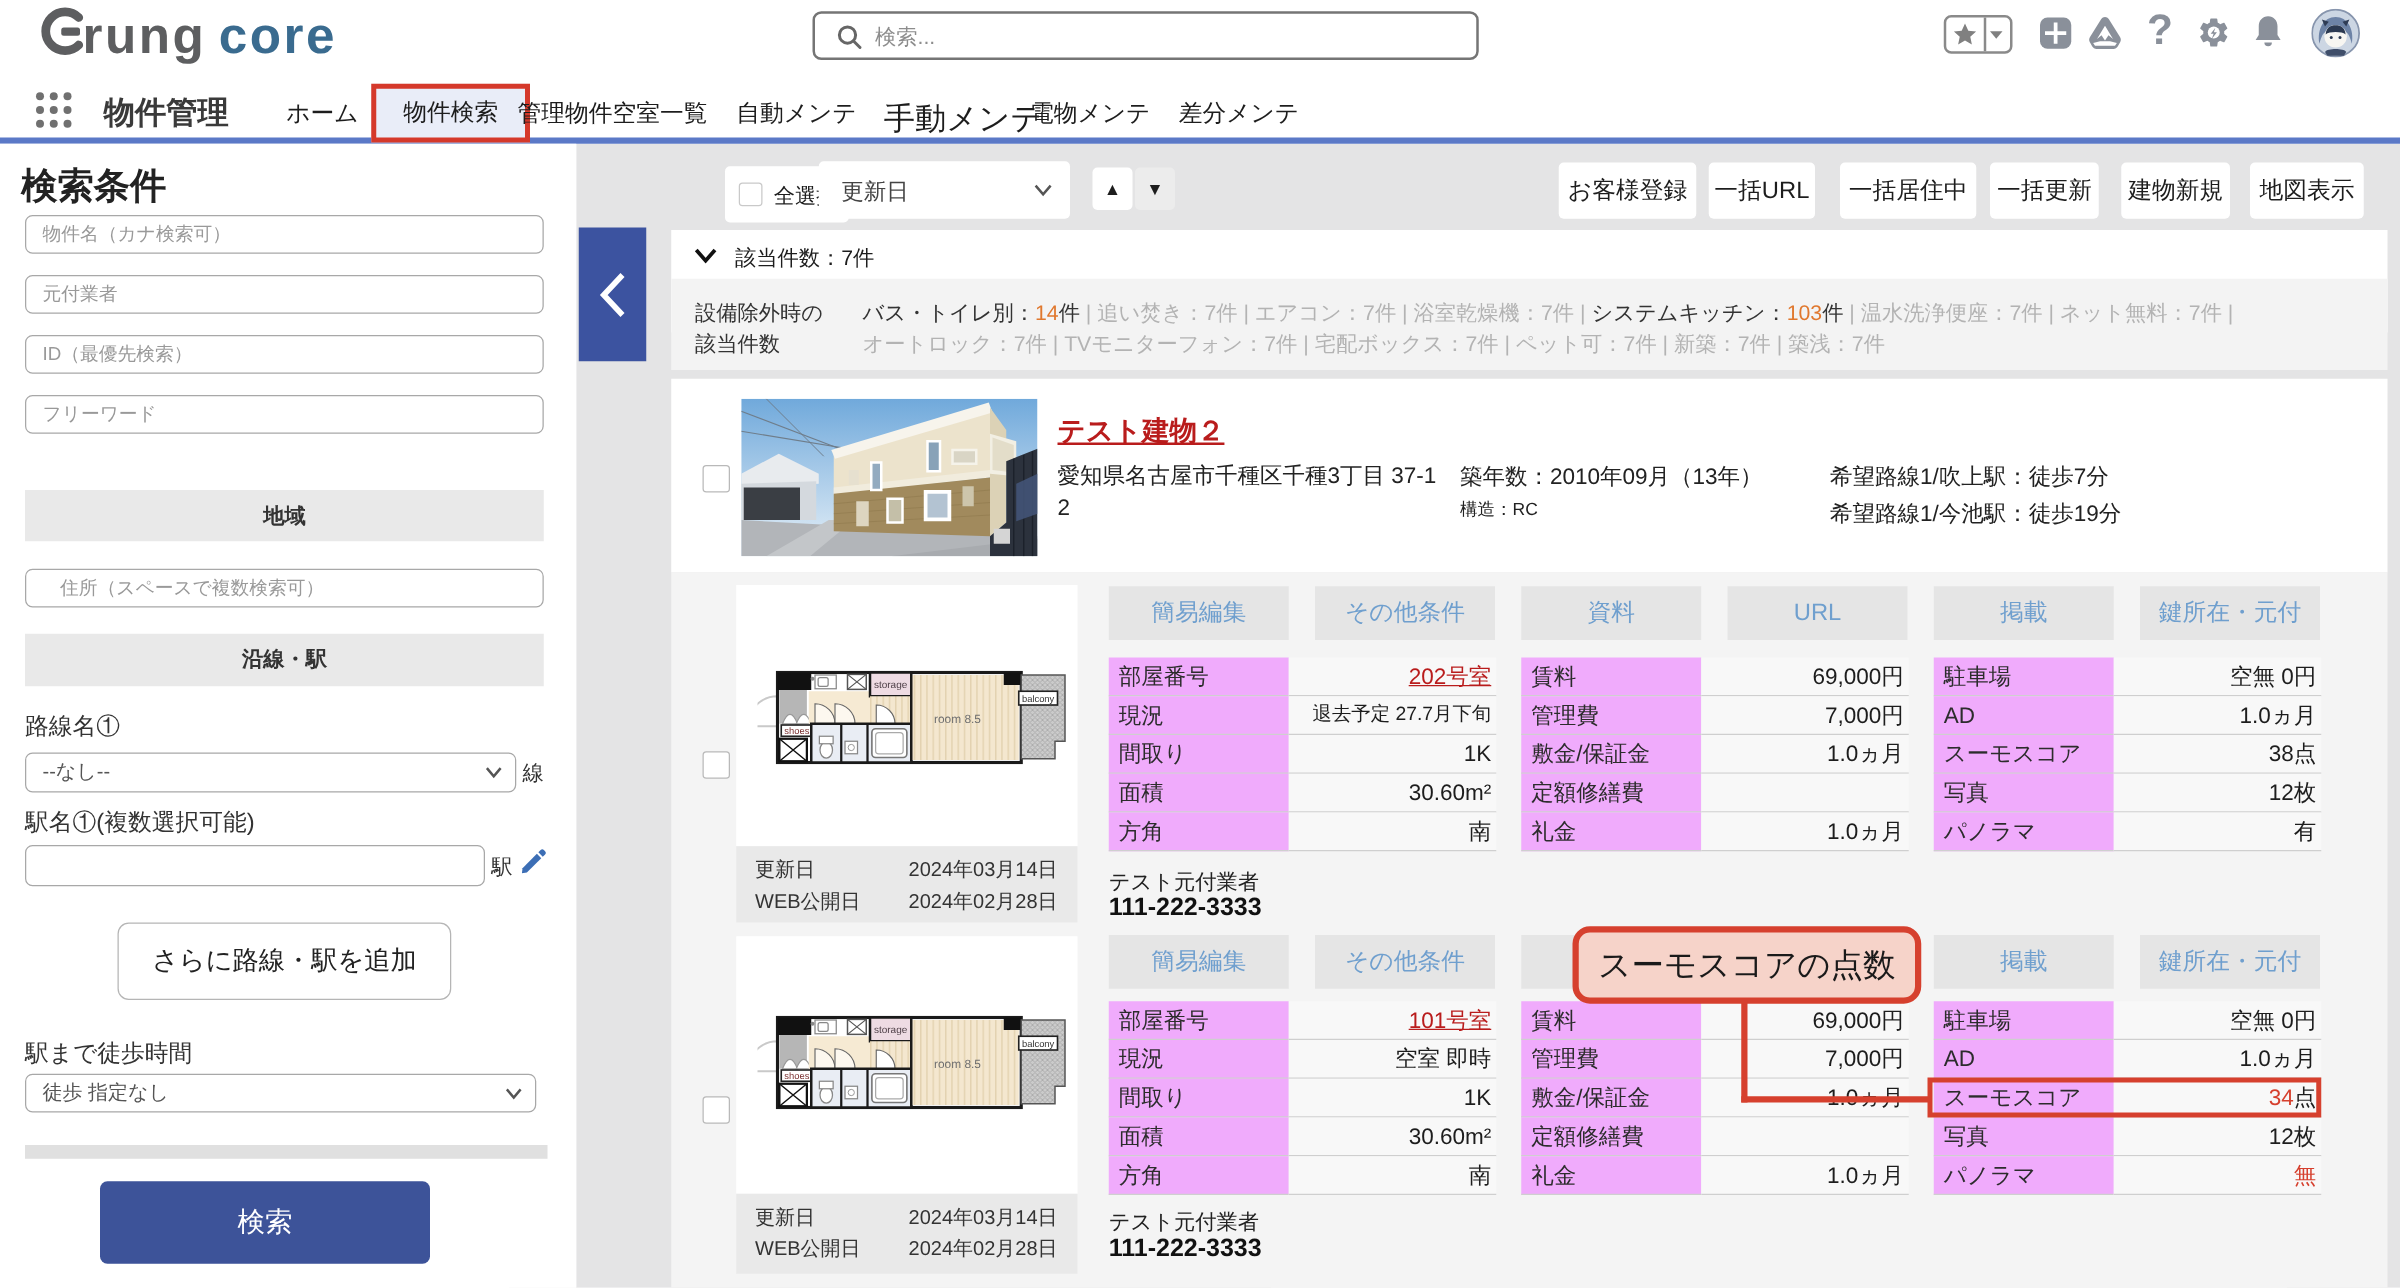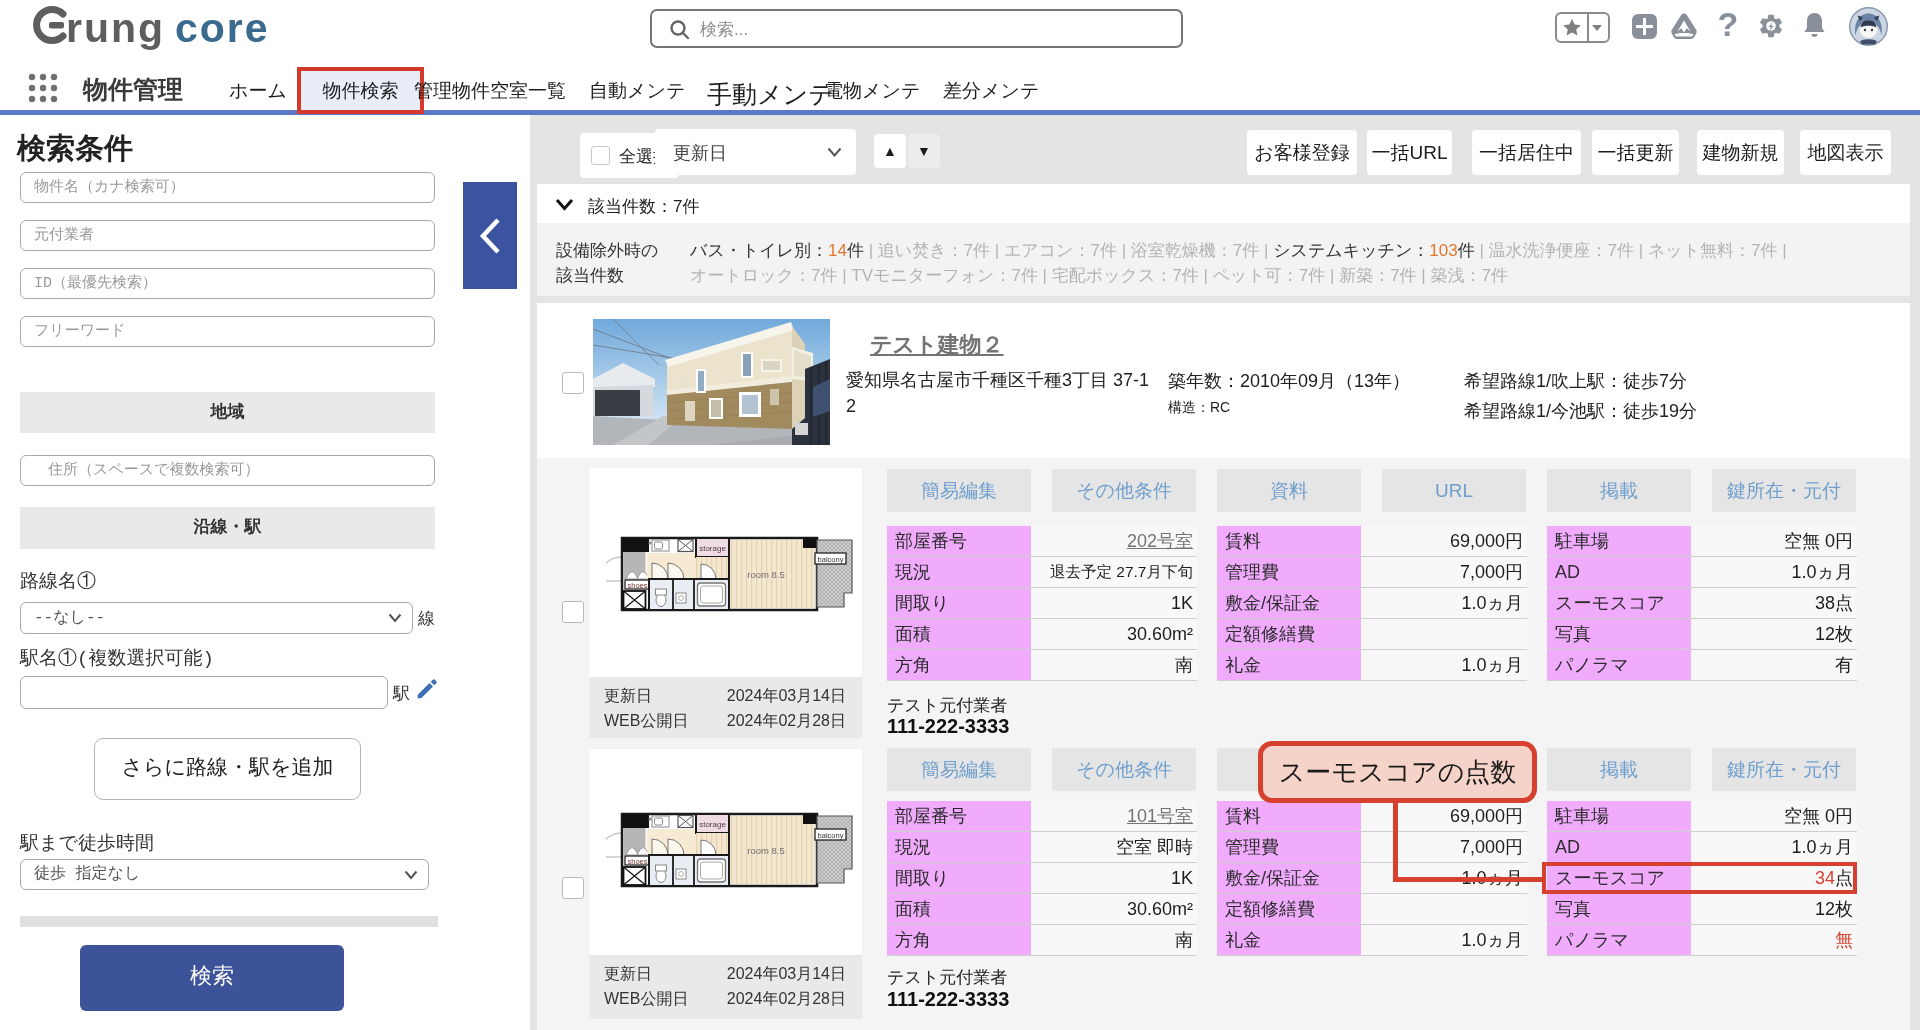--- a/index.html
+++ b/index.html
@@ -16,21 +16,21 @@
   .tbval { position:absolute; width:166px; height:31px; background:#f8f8f8;
     border-bottom:1px solid #cfcfcf; font-size:18px; line-height:30px;
     text-align:right; padding-right:4px; color:#1d1d1d; }
   .rbtn { position:absolute; width:144px; height:43px; background:#e5e5e5;
     color:#6f9fce; font-size:19px; line-height:43px; text-align:center; }
   .cbx { position:absolute; width:22px; height:22px; border:1px solid #b9b9b9;
     border-radius:3px; background:#fff; }
   .gr { color:#b3b3b3; }
   .dk { color:#333; }
   .or { color:#e0782e; }
-  a.lnk { color:#737373; text-decoration:underline;margin-left:24px; }
+  a.lnk { color:#b91c1c; text-decoration:underline; }
 </style>
 </head>
 <body>
 
 <div class="abs" style="left:461px; top:115px; width:1459px; height:915px; background:#e4e4e5;"></div>
 
 <div id="header" class="abs" style="left:0; top:0; width:1920px; height:115px; background:#fff;">
   <div class="abs" style="left:0; top:110px; width:1920px; height:5px; background:#5b79c7;"></div>
 
   <svg class="abs" style="left:30px; top:4px;" width="250" height="52" viewBox="0 0 250 52">
@@ -101,21 +101,21 @@
   <div class="abs" style="left:83px; top:73px; font-size:25px; font-weight:bold; color:#3a3a3a;">物件管理</div>
   <div class="abs" style="left:229px; top:78px; font-size:19px; color:#1d1d1d;">ホーム</div>
   <div class="abs" style="left:297px; top:67px; width:127px; height:47px; background:#e9edf8; border:4px solid #d5392b; font-size:19px; color:#1d1d1d; text-align:center; line-height:39px;">物件検索</div>
   <div class="abs" style="left:414px; top:78px; font-size:19px; color:#1d1d1d;">管理物件空室一覧</div>
   <div class="abs" style="left:589px; top:78px; font-size:19px; color:#1d1d1d;">自動メンテ</div>
   <div class="abs" style="left:707px; top:78px; font-size:25px; color:#1d1d1d;">手動メンテ</div>
   <div class="abs" style="left:824px; top:78px; font-size:19px; color:#1d1d1d;">電物メンテ</div>
   <div class="abs" style="left:943px; top:78px; font-size:19px; color:#1d1d1d;">差分メンテ</div>
 </div>
 
-<div id="sidebar" class="abs" style="left:0; top:115px; width:530px; height:915px; background:#fff;font-family:Liberation Mono, monospace;">
+<div id="sidebar" class="abs" style="left:0; top:115px; width:461px; height:915px; background:#fff;">
   <div class="abs" style="left:17px; top:14px; font-size:29px; font-weight:bold; color:#222;">検索条件</div>
 
   <div class="abs" style="left:20px; top:57px; width:415px; height:31px; border:1px solid #a8a8a8; border-radius:6px; font-size:15px; color:#999; line-height:29px; padding-left:13px;">物件名（カナ検索可）</div>
   <div class="abs" style="left:20px; top:105px; width:415px; height:31px; border:1px solid #a8a8a8; border-radius:6px; font-size:15px; color:#999; line-height:29px; padding-left:13px;">元付業者</div>
   <div class="abs" style="left:20px; top:153px; width:415px; height:31px; border:1px solid #a8a8a8; border-radius:6px; font-size:15px; color:#999; line-height:29px; padding-left:13px;">ID（最優先検索）</div>
   <div class="abs" style="left:20px; top:201px; width:415px; height:31px; border:1px solid #a8a8a8; border-radius:6px; font-size:15px; color:#999; line-height:29px; padding-left:13px;">フリーワード</div>
 
   <div class="abs" style="left:20px; top:277px; width:415px; height:41px; background:#e9e9e9; font-size:17px; font-weight:bold; color:#333; text-align:center; line-height:41px;">地域</div>
 
   <div class="abs" style="left:20px; top:340px; width:415px; height:31px; border:1px solid #a8a8a8; border-radius:6px; font-size:15px; color:#999; line-height:29px; padding-left:27px;">住所（スペースで複数検索可）</div>

